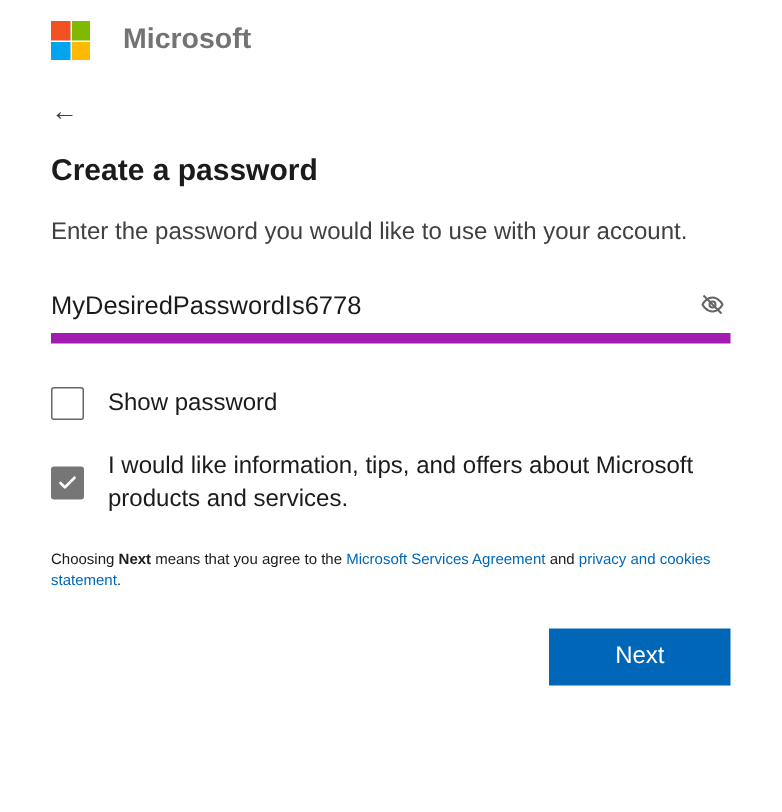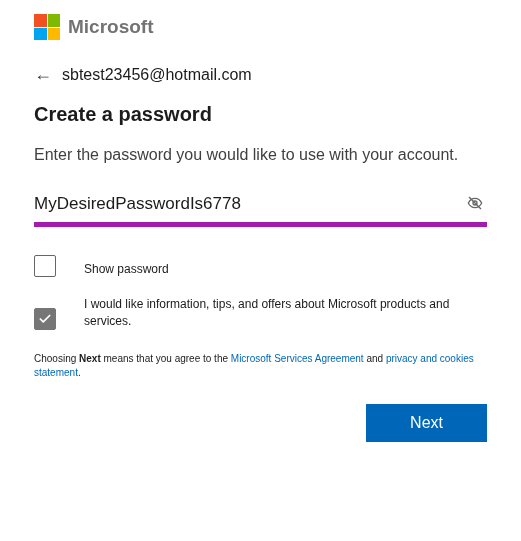--- a/index.html
+++ b/index.html
@@ -11,21 +11,21 @@
       font-family: "Segoe UI", -apple-system, BlinkMacSystemFont, sans-serif;
       width: 521px;
       height: 541px;
       background: #fff;
       padding: 14px 34px 20px 34px;
       color: #1b1b1b;
     }
     .ms-header {
       display: flex;
       align-items: center;
-      gap: 8px;
+      gap: 22px;
       margin-bottom: 24px;
     }
     .ms-logo {
       width: 26px;
       height: 26px;
       display: grid;
       grid-template-columns: 1fr 1fr;
       grid-template-rows: 1fr 1fr;
       gap: 1px;
     }
@@ -59,21 +59,21 @@
       color: #1b1b1b;
     }
     .instruction {
       font-size: 16px;
       color: #404040;
       line-height: 1.4;
       margin-bottom: 24px;
     }
     .input-wrap {
       position: relative;
-      border-bottom: 5px solid #a21caf;
+      border-bottom: 7px solid #a21caf;
       padding: 4px 0 8px 0;
       margin-bottom: 28px;
       display: flex;
       align-items: center;
     }
     .password-input {
       flex: 1;
       border: none;
       outline: none;
       font-size: 17px;
@@ -82,24 +82,24 @@
       background: transparent;
     }
     .eye-icon {
       color: #666;
       font-size: 13px;
       cursor: pointer;
       padding: 0 4px;
     }
     .checkbox-row {
       display: flex;
-      align-items: flex-end;
-      gap: 28px;
+      align-items: center;
+      gap: 16px;
       margin-bottom: 18px;
-      font-size: 12px;
+      font-size: 16px;
       color: #1b1b1b;
       line-height: 1.4;
     }
     .checkbox-row .label-text {
       flex: 1;
       padding-top: 1px;
     }
     .cbox {
       width: 22px;
       height: 22px;
@@ -154,21 +154,20 @@
     <div class="q1"></div>
       <div class="q2"></div>
       <div class="q3"></div>
       <div class="q4"></div>
   </div>
   <div class="ms-wordmark">Microsoft</div>
 </div>
 
 <div class="identity-row">
   <span class="back-arrow">←</span>
-  <span>sbtest23456@hotmail.com</span>
 </div>
 
 <h1 class="page-title">Create a password</h1>
 
 <p class="instruction">Enter the password you would like to use with your account.</p>
 
 <div class="input-wrap">
   <input type="text" class="password-input" value="MyDesiredPasswordIs6778" style="">
   <span class="eye-icon">
     <svg width="16" height="16" viewBox="0 0 24 24" fill="none" stroke="#666" stroke-width="2">

